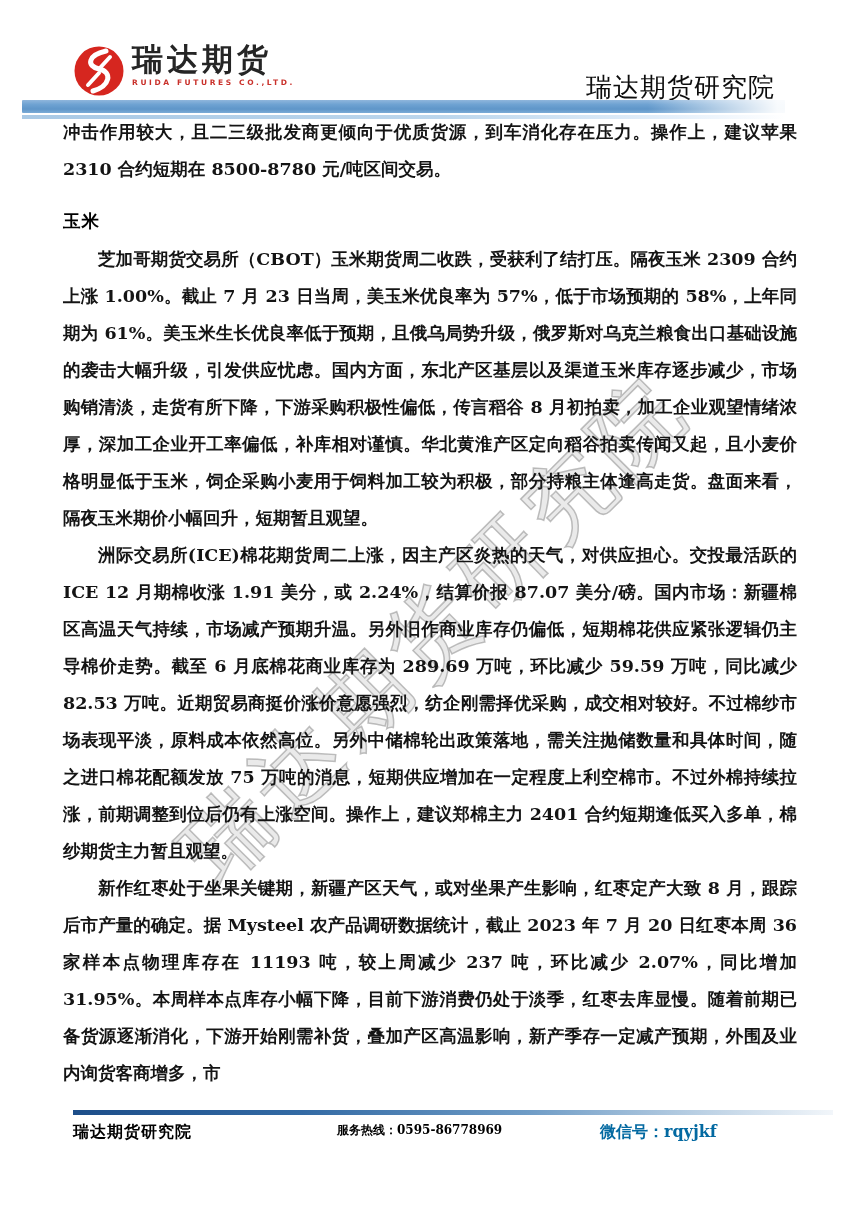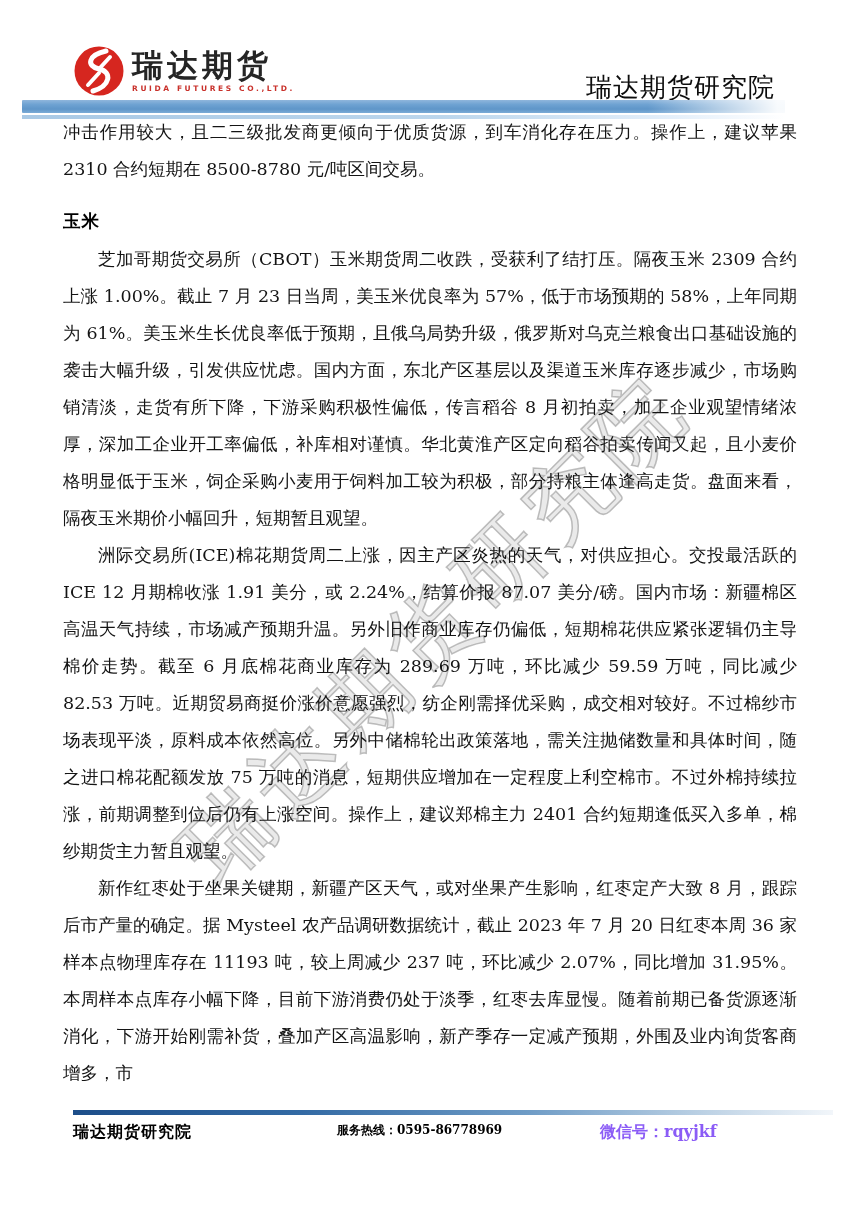--- a/index.html
+++ b/index.html
@@ -8,21 +8,21 @@
     width:860px;height:1217px;
     background:#ffffff;
     overflow:hidden;
     font-family:"DejaVu Serif","Liberation Serif",serif;
     color:#141414;
   }
 
   
   .logo{
     position:absolute;top:44px;left:72px;
-    display:flex;align-items:center;gap:6px;
+    display:flex;gap:6px;
   }
   .logo-icon{width:54px;height:54px;display:block;}
   .logo-text{display:flex;flex-direction:column;line-height:1;}
   .logo-cn{
     font-family:"DejaVu Sans","Liberation Sans",sans-serif;
     font-size:31px;font-weight:bold;color:#252525;letter-spacing:4px;
   }
   .logo-en{
     font-family:"DejaVu Sans","Liberation Sans",sans-serif;
     font-size:7.5px;color:#c9312b;letter-spacing:2.6px;margin-top:4px;
@@ -58,21 +58,21 @@
     z-index:1;
   }
 
   
   .content{
     position:absolute;top:114px;left:63px;width:734px;
     font-size:17.5px;line-height:37px;
     text-align:justify;
     z-index:2;
   }
-  .para{margin:0 0 0 0;}
+  .para{margin:0 0 0 0;font-weight:bold;}
   .para.indent{text-indent:2em;}
   .sec-heading{
     font-size:17.5px;font-weight:bold;color:#000;
     margin:15px 0 1px 0;line-height:37px;
     font-family:Liberation Sans, sans-serif;
     letter-spacing:1px;
   }
 
   
   .footer-bar{
@@ -83,21 +83,21 @@
     position:absolute;top:1122px;left:73px;
     font-size:16px;font-weight:bold;color:#000;
     letter-spacing:1px;
   }
   .footer-hotline{
     position:absolute;top:1122px;left:337px;
     font-size:12px;font-weight:bold;color:#000;
   }
   .footer-wechat{
     position:absolute;top:1122px;left:600px;
-    font-size:16px;font-weight:bold;color:#8b5cf6;
+    font-size:16px;font-weight:bold;color:#0369a1;
   }
 </style>
 </head>
 <body>
 
 <div class="page">
 
   <div class="logo">
     <svg class="logo-icon" viewBox="0 0 54 54" xmlns="http://www.w3.org/2000/svg">
       <circle cx="27" cy="27" r="24.5" fill="#d6261f"></circle>

